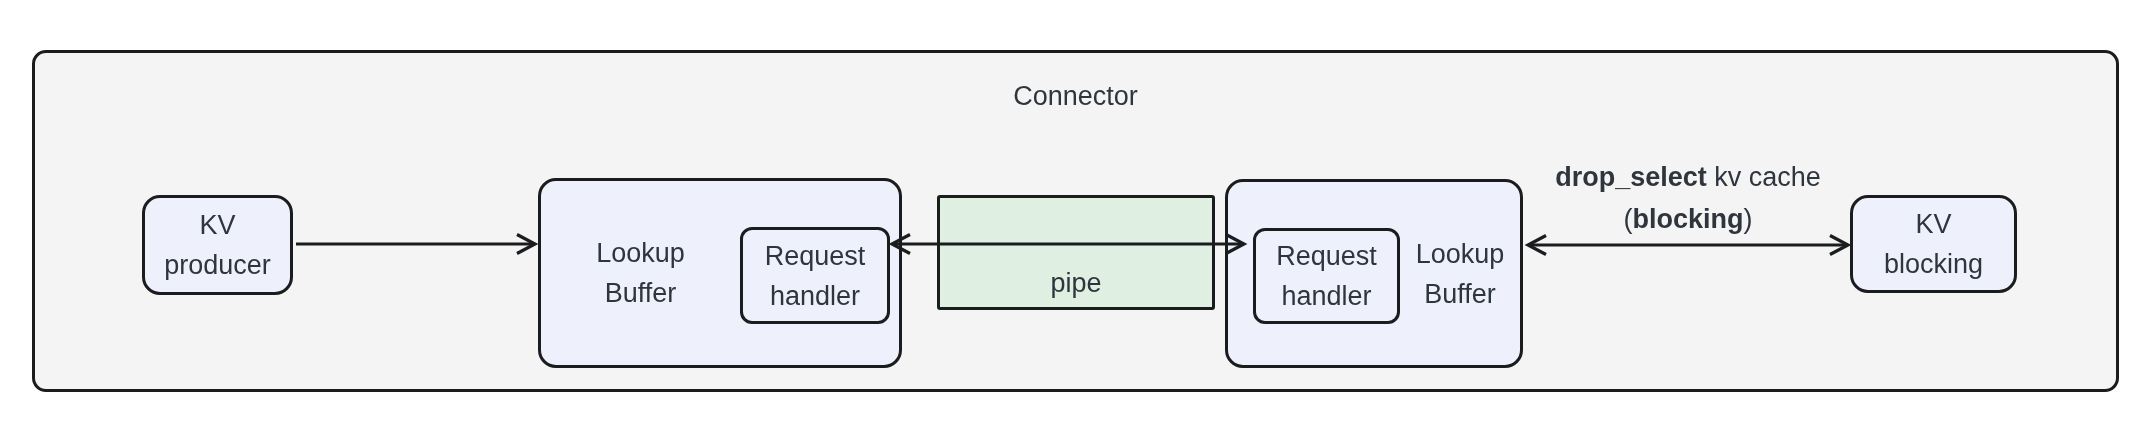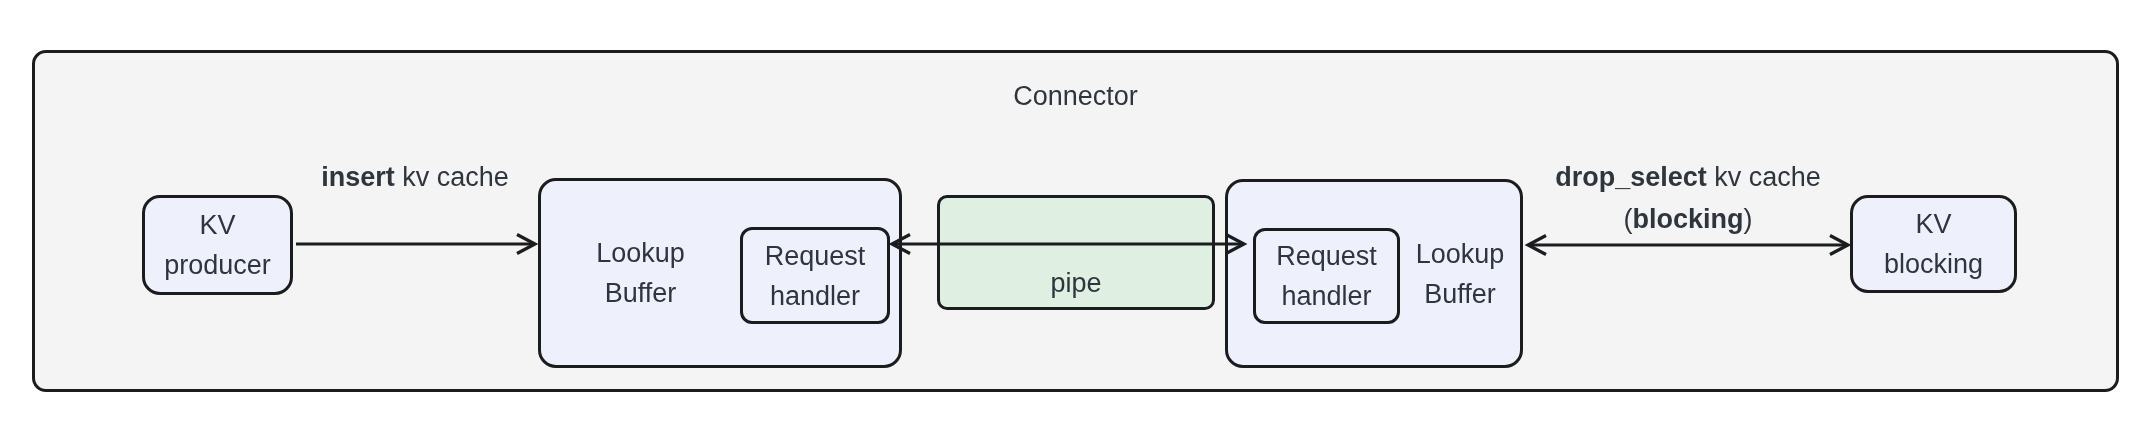--- a/index.html
+++ b/index.html
@@ -58,21 +58,21 @@
     align-items: center; justify-content: center;
     font-size: 27px; line-height: 40px;
     box-sizing: border-box;
   }
   .pipe {
     position: absolute;
     left: 937px; top: 195px;
     width: 278px; height: 115px;
     background: var(--pipe_fill, #dff0e2);
     border: 3px solid var(--border, #1a1c1e);
-    border-radius: 10px;
+    border-radius: 3px;
     box-sizing: border-box;
   }
   .pipe-label {
     position: absolute;
     left: 0; right: 0; bottom: 8px;
     text-align: center;
     font-size: 27px;
     line-height: 32px;
   }
   .edge-label {
@@ -134,21 +134,20 @@
       <span class="nl">Buffer</span>
     </div>
   </div>
 
   <div class="node" style="left:1850px; top:195px; width:167px; height:98px;">
     <span class="nl">KV</span>
     <span class="nl">blocking</span>
   </div>
 
   <div class="edge-label" style="left:270px; width:290px;">
-    <div><b>insert</b><span> kv cache</span></div>
   </div>
 
   <div class="edge-label" style="left:1528px; width:320px;">
     <div><b>drop_select</b><span> kv cache</span></div>
     <div><span>(</span><b>blocking</b><span>)</span></div>
   </div>
 
   <svg class="arrows" width="2146" height="438" viewBox="0 0 2146 438">
     <g>
       <path d="M296 244 L533 244"></path>

